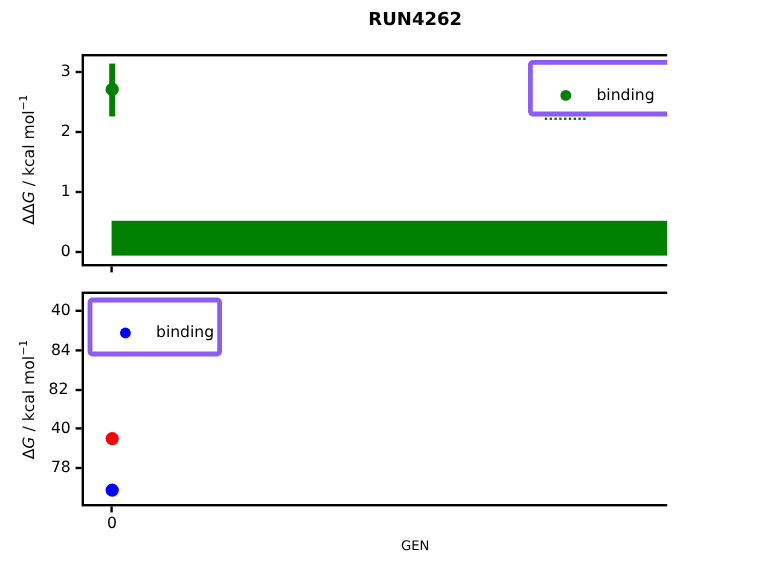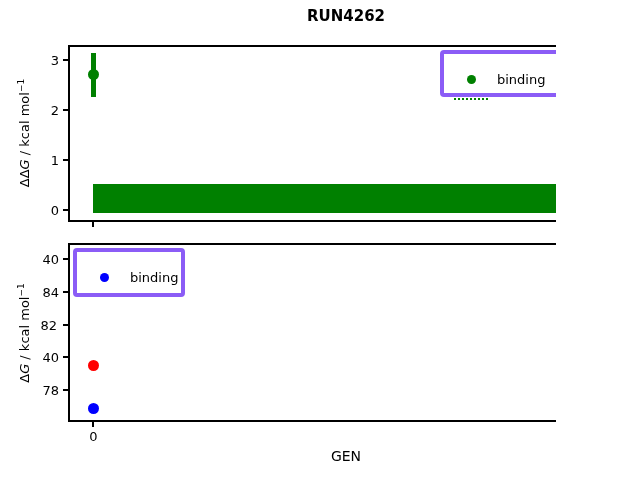--- a/index.html
+++ b/index.html
@@ -1,21 +1,21 @@
 <!DOCTYPE html>
 <html><head>
 <meta charset="utf-8">
 <style>
   html,body{margin:0;padding:0;background:#fff;font-family:"DejaVu Sans",sans-serif;color:#000;}
   .figure{position:relative;width:556px;height:480px;background:#fff;overflow:hidden;}
   .axes{position:absolute;border:2px solid #000;box-sizing:border-box;background:transparent;}
   #axes-top{left:68px;top:45px;width:557px;height:177px;}
   #axes-bottom{left:68px;top:243px;width:557px;height:179px;}
   .fig-title{position:absolute;left:346px;top:7px;transform:translateX(-50%);font-size:15px;font-weight:bold;white-space:nowrap;}
-  .xlabel{position:absolute;left:346px;top:448px;transform:translateX(-50%);font-size:14px;white-space:nowrap;}
+  .xlabel{position:absolute;left:346px;top:448px;transform:translateX(-50%);font-size:11px;white-space:nowrap;}
   .ylabel{position:absolute;font-size:13px;white-space:nowrap;transform:translate(-50%,-50%) rotate(-90deg);}
   #ylabel-top{left:24px;top:133px;}
   #ylabel-bottom{left:24px;top:333px;}
   .ylabel i{font-style:italic;}
   .ylabel sup{font-size:9px;}
   .ytick{position:absolute;width:5px;height:2px;background:#000;}
   .xtick{position:absolute;width:2px;height:5px;background:#000;}
   .ytick-label{position:absolute;font-size:13px;transform:translate(-100%,-50%);white-space:nowrap;}
   .xtick-label{position:absolute;font-size:13px;transform:translateX(-50%);white-space:nowrap;}
   .band{position:absolute;}

